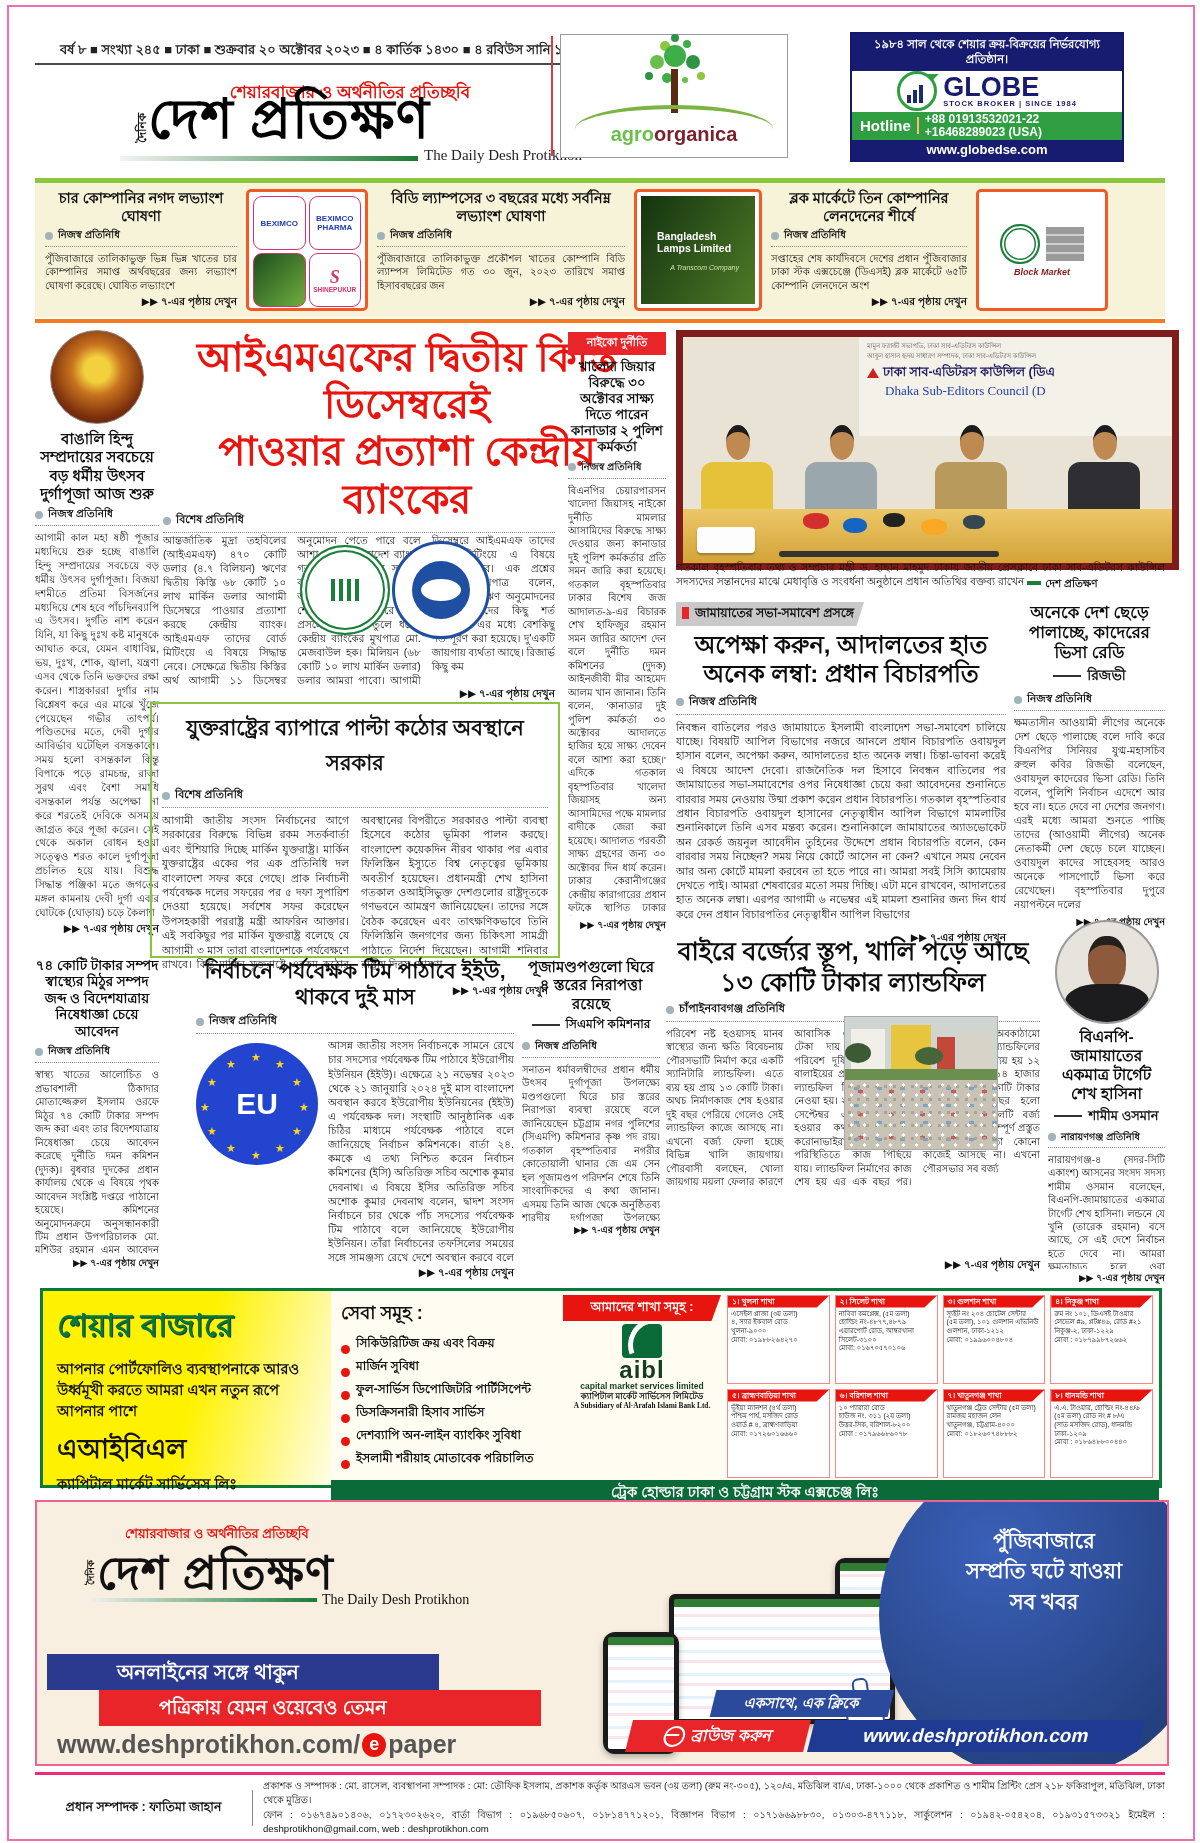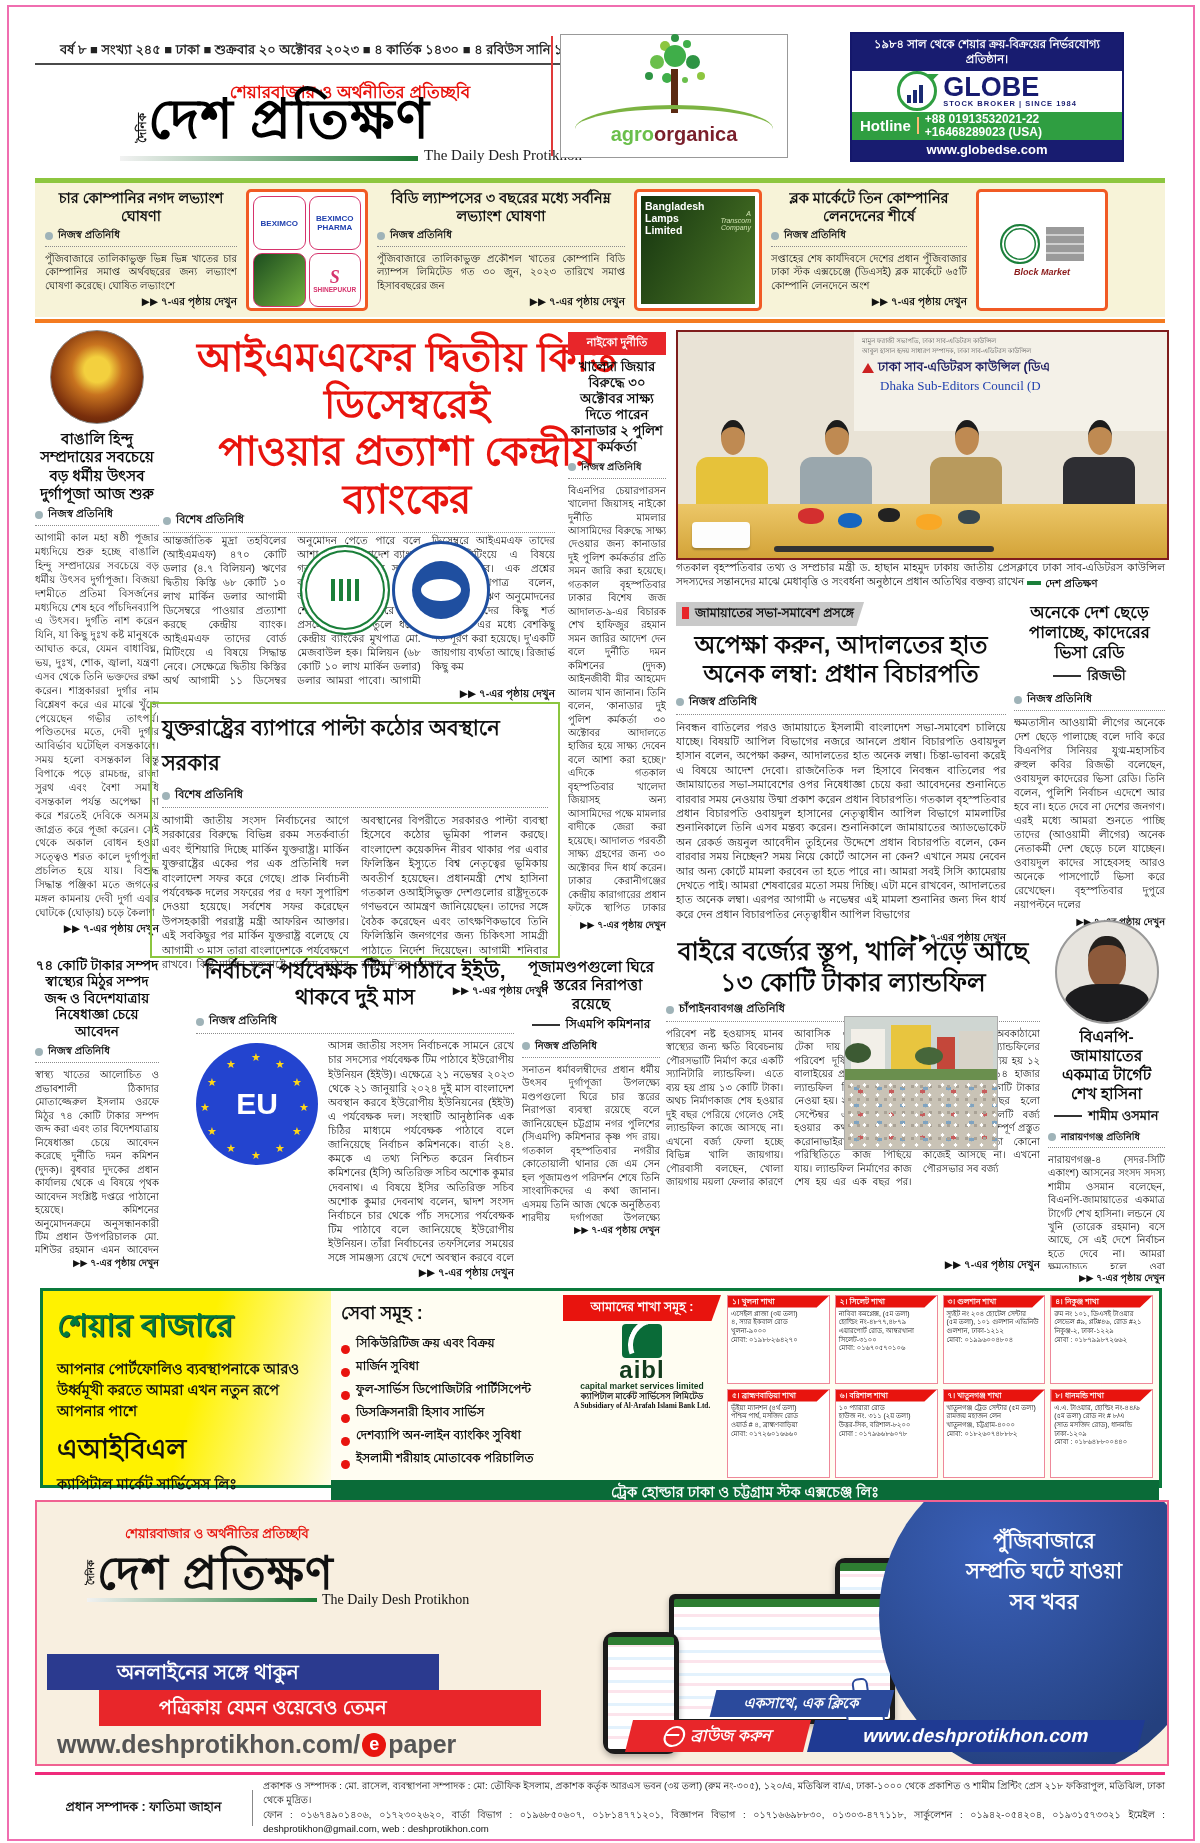--- a/index.html
+++ b/index.html
@@ -63,21 +63,21 @@
   .brief .byline{font-size:10px;margin:2px 0 0}
   .b-body{font-size:10px;line-height:1.32;text-align:justify;overflow:hidden;flex:1}
   .obox{border:3px solid #f15a24;border-radius:5px;background:#fff;box-sizing:border-box}
   .logos4{width:122px;display:grid;grid-template-columns:1fr 1fr;gap:3px;padding:4px}
   .l-cell{border:1.5px solid #d6336c;border-radius:9px;display:flex;align-items:center;justify-content:center;
           font-size:8px;font-weight:bold;color:#1f3fae;text-align:center;height:52px;overflow:hidden}
   .l-green{background:linear-gradient(135deg,#1d4d1f,#6fae3d);color:#fff;font-size:6.5px}
   .l-shine{color:#d6336c;font-size:6.5px;flex-direction:column}
   .l-shine .s{font-family:"Liberation Serif",serif;font-size:18px;font-style:italic;line-height:1}
   .lampsbox{width:128px;padding:4px}
-  .lamps-in{width:100%;height:100%;background:linear-gradient(120deg,#14330f,#4e7a27);color:#fff;display:flex;flex-direction:row;justify-content:center;padding:4px;box-sizing:border-box}
+  .lamps-in{width:100%;height:100%;background:linear-gradient(120deg,#14330f,#4e7a27);color:#fff;display:flex;flex-direction:column;justify-content:center;padding:16px;box-sizing:border-box}
   .lamps-in .t{font-size:10.5px;font-weight:bold}
   .lamps-in .s{font-size:7px;font-style:italic;text-align:right;color:#cfe3b0;margin-top:10px}
   .blockbox{width:132px;padding:5px;display:flex;flex-direction:column;align-items:center;justify-content:center;gap:3px}
   .seal-cube{display:flex;gap:6px;align-items:center}
   .seal{width:36px;height:36px;border-radius:50%;border:2.5px solid #1b7f3a;box-shadow:inset 0 0 0 2px #fff,inset 0 0 0 3.5px #1b7f3a;background:#fff}
   .cube{width:38px;height:34px;background:
       repeating-linear-gradient(0deg,#9a9a9a 0 7px,#cfcfcf 7px 9px),
       repeating-linear-gradient(90deg,rgba(255,255,255,.4) 0 8px,rgba(0,0,0,.12) 8px 10px)}
   .blocktxt{font-size:9px;font-weight:bold;color:#8b1a1a;font-style:italic}
 
@@ -90,23 +90,23 @@
   .sig .dash{flex:0 0 28px;height:2px;background:#333}
 
   .imfhead{left:160px;top:334px;width:494px;font-size:40px;font-weight:bold;color:#e8140e;text-align:center;line-height:1.18;white-space:pre-line}
   .bb-logo{left:300px;top:545px;width:86px;height:86px;border-radius:50%;background:#fff;border:2.5px solid #1b7f3a;
            box-shadow:inset 0 0 0 3px #fff,inset 0 0 0 5px #1b7f3a;display:flex;align-items:center;justify-content:center}
   .bb-logo i{width:28px;height:22px;background:repeating-linear-gradient(90deg,#1b7f3a 0 4px,#fff 4px 8px)}
   .imf-logo{left:392px;top:541px;width:92px;height:92px;border-radius:50%;background:#fff;border:3px solid #1f4fa0;display:flex;align-items:center;justify-content:center}
   .imf-logo .in{width:58px;height:58px;border-radius:50%;background:#1f4fa0;position:relative}
   .imf-logo .in i{position:absolute;left:9px;top:18px;width:40px;height:22px;border-radius:50%;background:#fff}
   .usabox{left:150px;top:702px;width:410px;height:256px;border:2px solid #8bc53f;padding:6px 10px}
-  .usabox .uhl{font-size:21px;font-weight:bold;margin:2px 0 4px}
-
-  .photo{left:676px;top:330px;width:489px;height:226px;background:#e9e3d6;overflow:hidden;border:2px solid #7f1d1d}
+  .usabox .uhl{font-size:21px;font-weight:bold;text-align:center;margin:2px 0 4px}
+
+  .photo{left:676px;top:330px;width:489px;height:226px;background:#e9e3d6;overflow:hidden;border:7px solid #7f1d1d}
   .ph-banner{position:absolute;right:0;top:0;width:64%;height:44%;background:#f4f1e8;padding:4px 8px;box-sizing:border-box;text-align:left}
   .ph-banner .tiny{font-size:6.5px;color:#555;line-height:1.5}
   .ph-bnrow{display:flex;align-items:center;gap:4px;margin-top:2px}
   .tri{width:0;height:0;border-left:6px solid transparent;border-right:6px solid transparent;border-bottom:10px solid #c22;flex:0 0 auto}
   .ph-bn{font-size:12.5px;font-weight:bold;color:#1a1a5e}
   .ph-en{font-family:"Liberation Serif",serif;font-size:13px;color:#1f3fae;margin-left:18px}
   .person{position:absolute;bottom:52px;width:74px;height:86px}
   .person .head{width:24px;height:28px;border-radius:50%;background:#bf8a52;margin:0 auto;border-top:7px solid #1c1c1c}
   .person .torso{width:72px;height:52px;border-radius:12px 12px 0 0;margin-top:2px}
   .ph-table{position:absolute;left:0;bottom:0;width:100%;height:54px;background:linear-gradient(#ecc768,#d3a338)}

